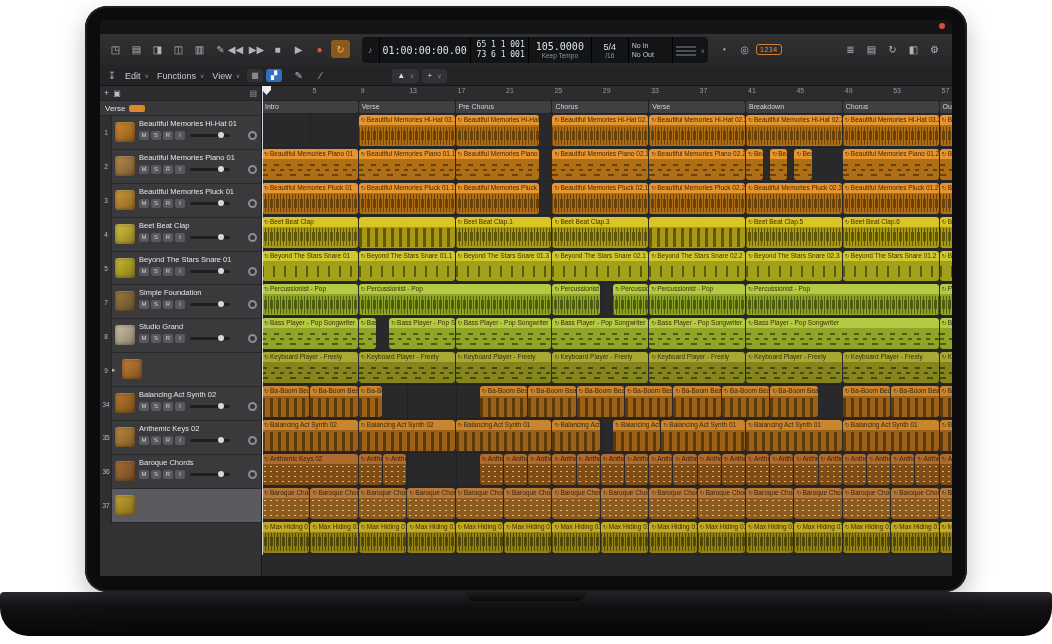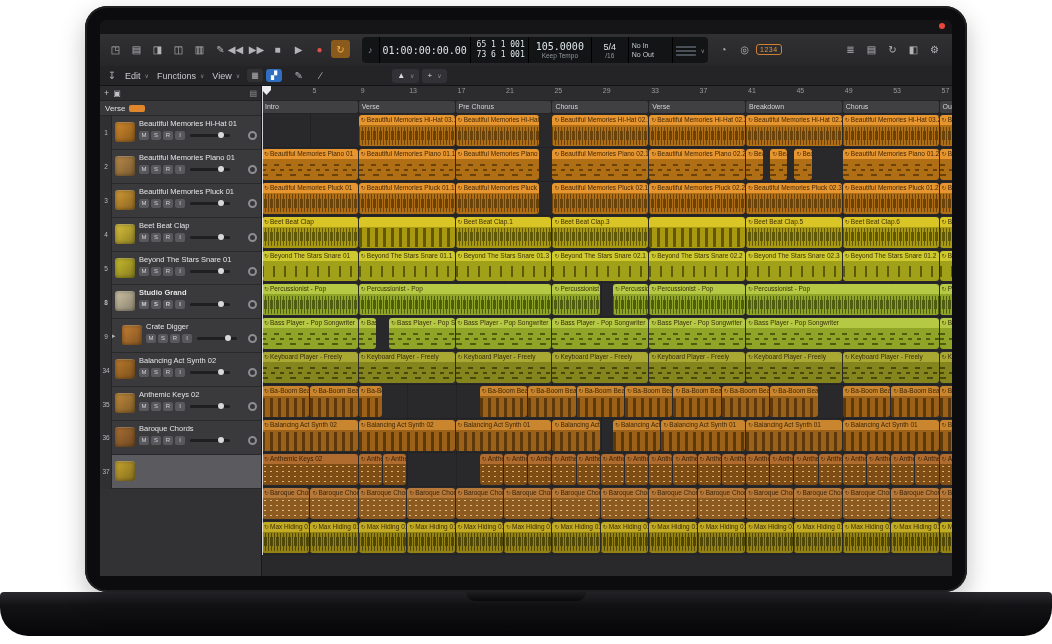--- a/index.html
+++ b/index.html
@@ -271,54 +271,58 @@
                 <span class="tbtn">S</span>
                 <span class="tbtn">R</span>
                 <span class="tbtn">I</span>
                 <span class="tslider">
                   <i></i>
                 </span>
                 <span class="tknob"></span>
               </div>
             </div>
           </div>
-          <div class="trow" style="height: 33.9px; font-weight: bold;">
+          <div class="trow" style="height: 33.9px;">
+            <div class="tnum">7</div>
+            <div class="ticon" style="background: linear-gradient(135deg, rgb(156, 122, 64), rgba(0, 0, 0, 0.35)), rgb(156, 122, 64);"></div>
+            <div class="tbody">
+              <div class="tname">Simple Foundation</div>
+              <div class="tctl">
+                <span class="tbtn">M</span>
+                <span class="tbtn">S</span>
+                <span class="tbtn">R</span>
+                <span class="tbtn">I</span>
+                <span class="tslider">
+                  <i></i>
+                </span>
+                <span class="tknob"></span>
+              </div>
+            </div>
+          </div>
+          <div class="trow" style="height: 33.9px;">
             <div class="tnum">8</div>
             <div class="ticon" style="background: linear-gradient(135deg, rgb(207, 196, 166), rgba(0, 0, 0, 0.35)), rgb(207, 196, 166);"></div>
             <div class="tbody">
               <div class="tname">Studio Grand</div>
               <div class="tctl">
                 <span class="tbtn">M</span>
                 <span class="tbtn">S</span>
                 <span class="tbtn">R</span>
                 <span class="tbtn">I</span>
                 <span class="tslider">
                   <i></i>
                 </span>
                 <span class="tknob"></span>
               </div>
             </div>
           </div>
           <div class="trow" style="height: 33.9px;">
             <div class="tnum">9</div>
             <span class="fold">▸</span>
             <div class="ticon" style="background: linear-gradient(135deg, rgb(197, 127, 51), rgba(0, 0, 0, 0.35)), rgb(197, 127, 51);"></div>
-            <div class="tbody">
-              <div class="tname">Crate Digger</div>
-              <div class="tctl">
-                <span class="tbtn">M</span>
-                <span class="tbtn">S</span>
-                <span class="tbtn">R</span>
-                <span class="tbtn">I</span>
-                <span class="tslider">
-                  <i></i>
-                </span>
-                <span class="tknob"></span>
-              </div>
-            </div>
           </div>
           <div class="trow" style="height: 33.9px;">
             <div class="tnum">34</div>
             <div class="ticon" style="background: linear-gradient(135deg, rgb(187, 122, 44), rgba(0, 0, 0, 0.35)), rgb(187, 122, 44);"></div>
             <div class="tbody">
               <div class="tname">Balancing Act Synth 02</div>
               <div class="tctl">
                 <span class="tbtn">M</span>
                 <span class="tbtn">S</span>
                 <span class="tbtn">R</span>

